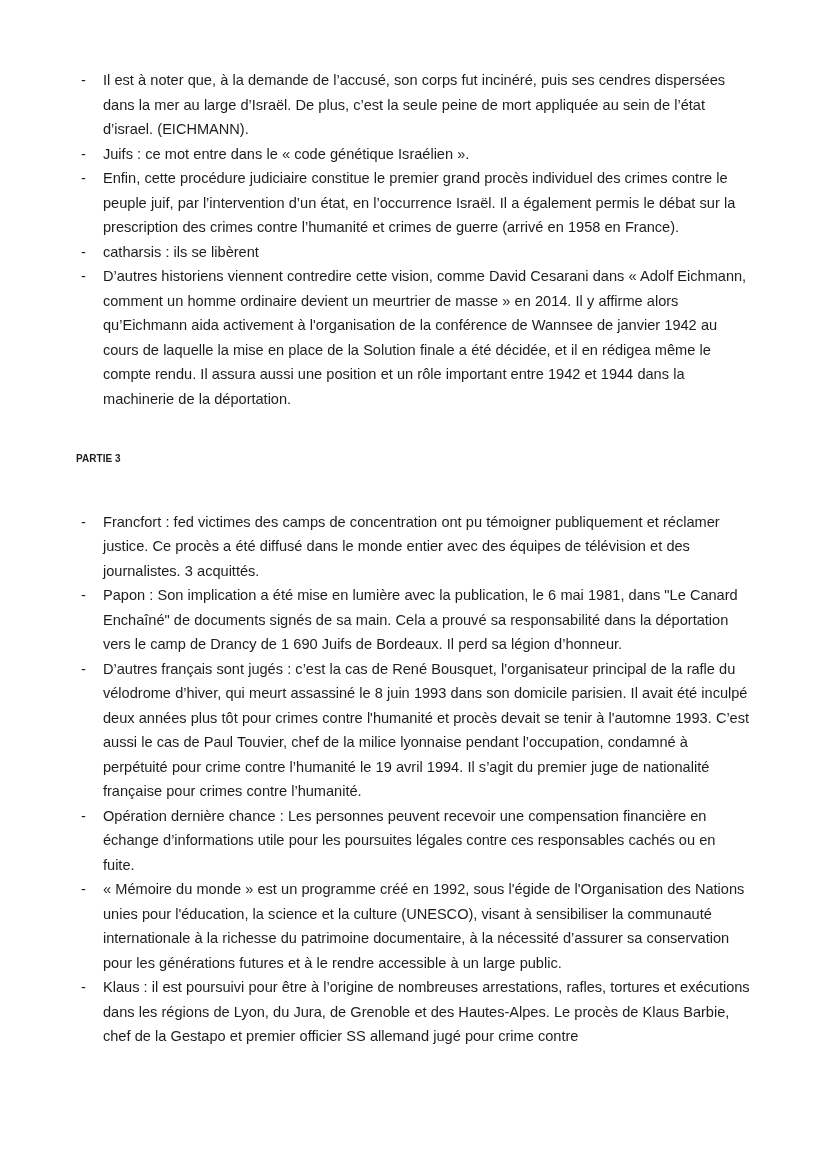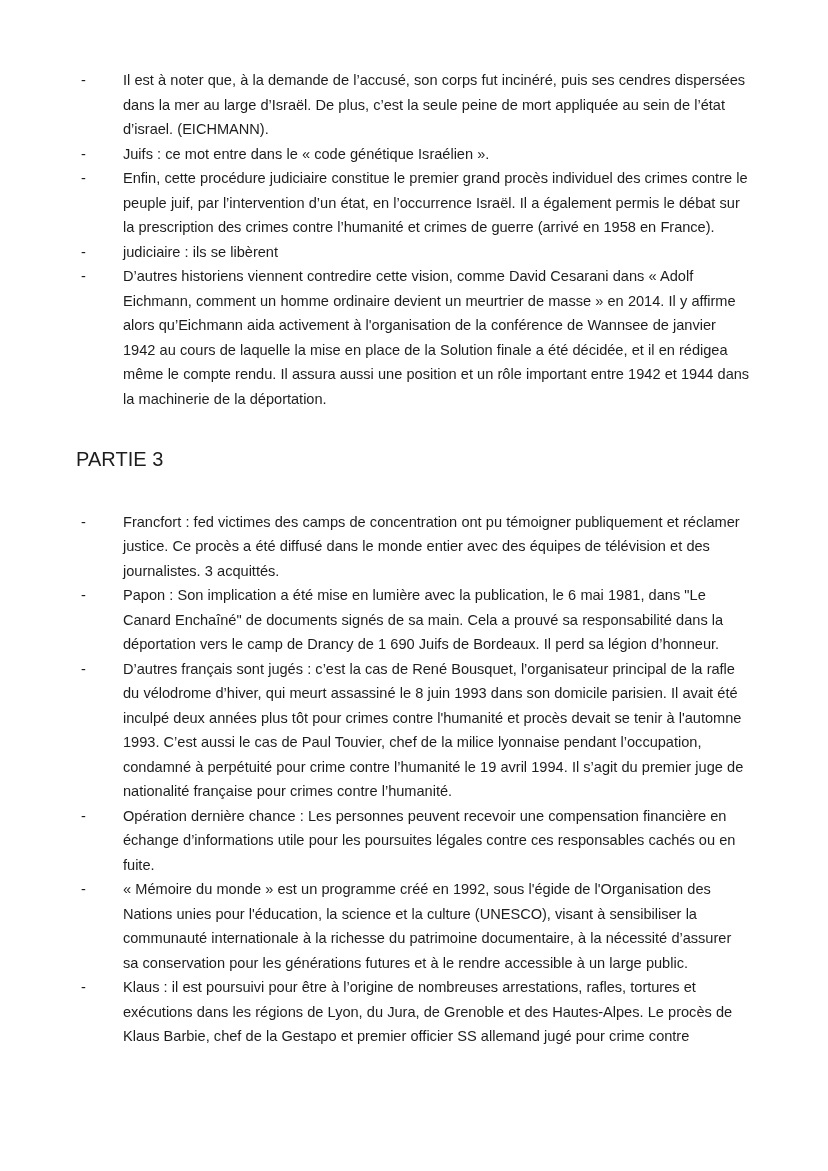--- a/index.html
+++ b/index.html
@@ -47,29 +47,28 @@
     position: absolute;
     left: 5px;
     top: 0;
     width: 10px;
     font-size: 14.6px;
     line-height: 24.5px;
     color: #1d1d1d;
   }
   ul.bullet-list > li .bullet-text {
     display: block;
-    margin-left: 20px;
   }
   .section-heading {
-    font-size: 20px;
+    font-size: 10px;
     line-height: 24.5px;
     color: #1d1d1d;
     margin: 0;
     padding: 0;
-    font-weight: normal;
+    font-weight: bold;
     letter-spacing: 0.05px;
   }
   .spacer-before-heading {
     height: 36px;
   }
   .spacer-after-heading {
     height: 38px;
   }
 </style>
 </head>
@@ -86,21 +85,21 @@
       <li>
         <span class="bullet-marker">-</span>
         <span class="bullet-text">Juifs : ce mot entre dans le « code génétique Israélien ».</span>
       </li>
       <li>
         <span class="bullet-marker">-</span>
         <span class="bullet-text">Enfin, cette procédure judiciaire constitue le premier grand procès individuel des crimes contre le peuple juif, par l’intervention d’un état, en l’occurrence Israël. Il a également permis le débat sur la prescription des crimes contre l’humanité et crimes de guerre (arrivé en 1958 en France).</span>
       </li>
       <li>
         <span class="bullet-marker">-</span>
-        <span class="bullet-text">judiciaire : ils se libèrent</span>
+        <span class="bullet-text">catharsis : ils se libèrent</span>
       </li>
       <li>
         <span class="bullet-marker">-</span>
         <span class="bullet-text">D’autres historiens viennent contredire cette vision, comme David Cesarani dans « Adolf Eichmann, comment un homme ordinaire devient un meurtrier de masse » en 2014. Il y affirme alors qu’Eichmann aida activement à l'organisation de la conférence de Wannsee de janvier 1942 au cours de laquelle la mise en place de la Solution finale a été décidée, et il en rédigea même le compte rendu. Il assura aussi une position et un rôle important entre 1942 et 1944 dans la machinerie de la déportation.</span>
       </li>
     </ul>
 
     <div class="spacer-before-heading"></div>
 
     <p class="section-heading">PARTIE 3</p>

